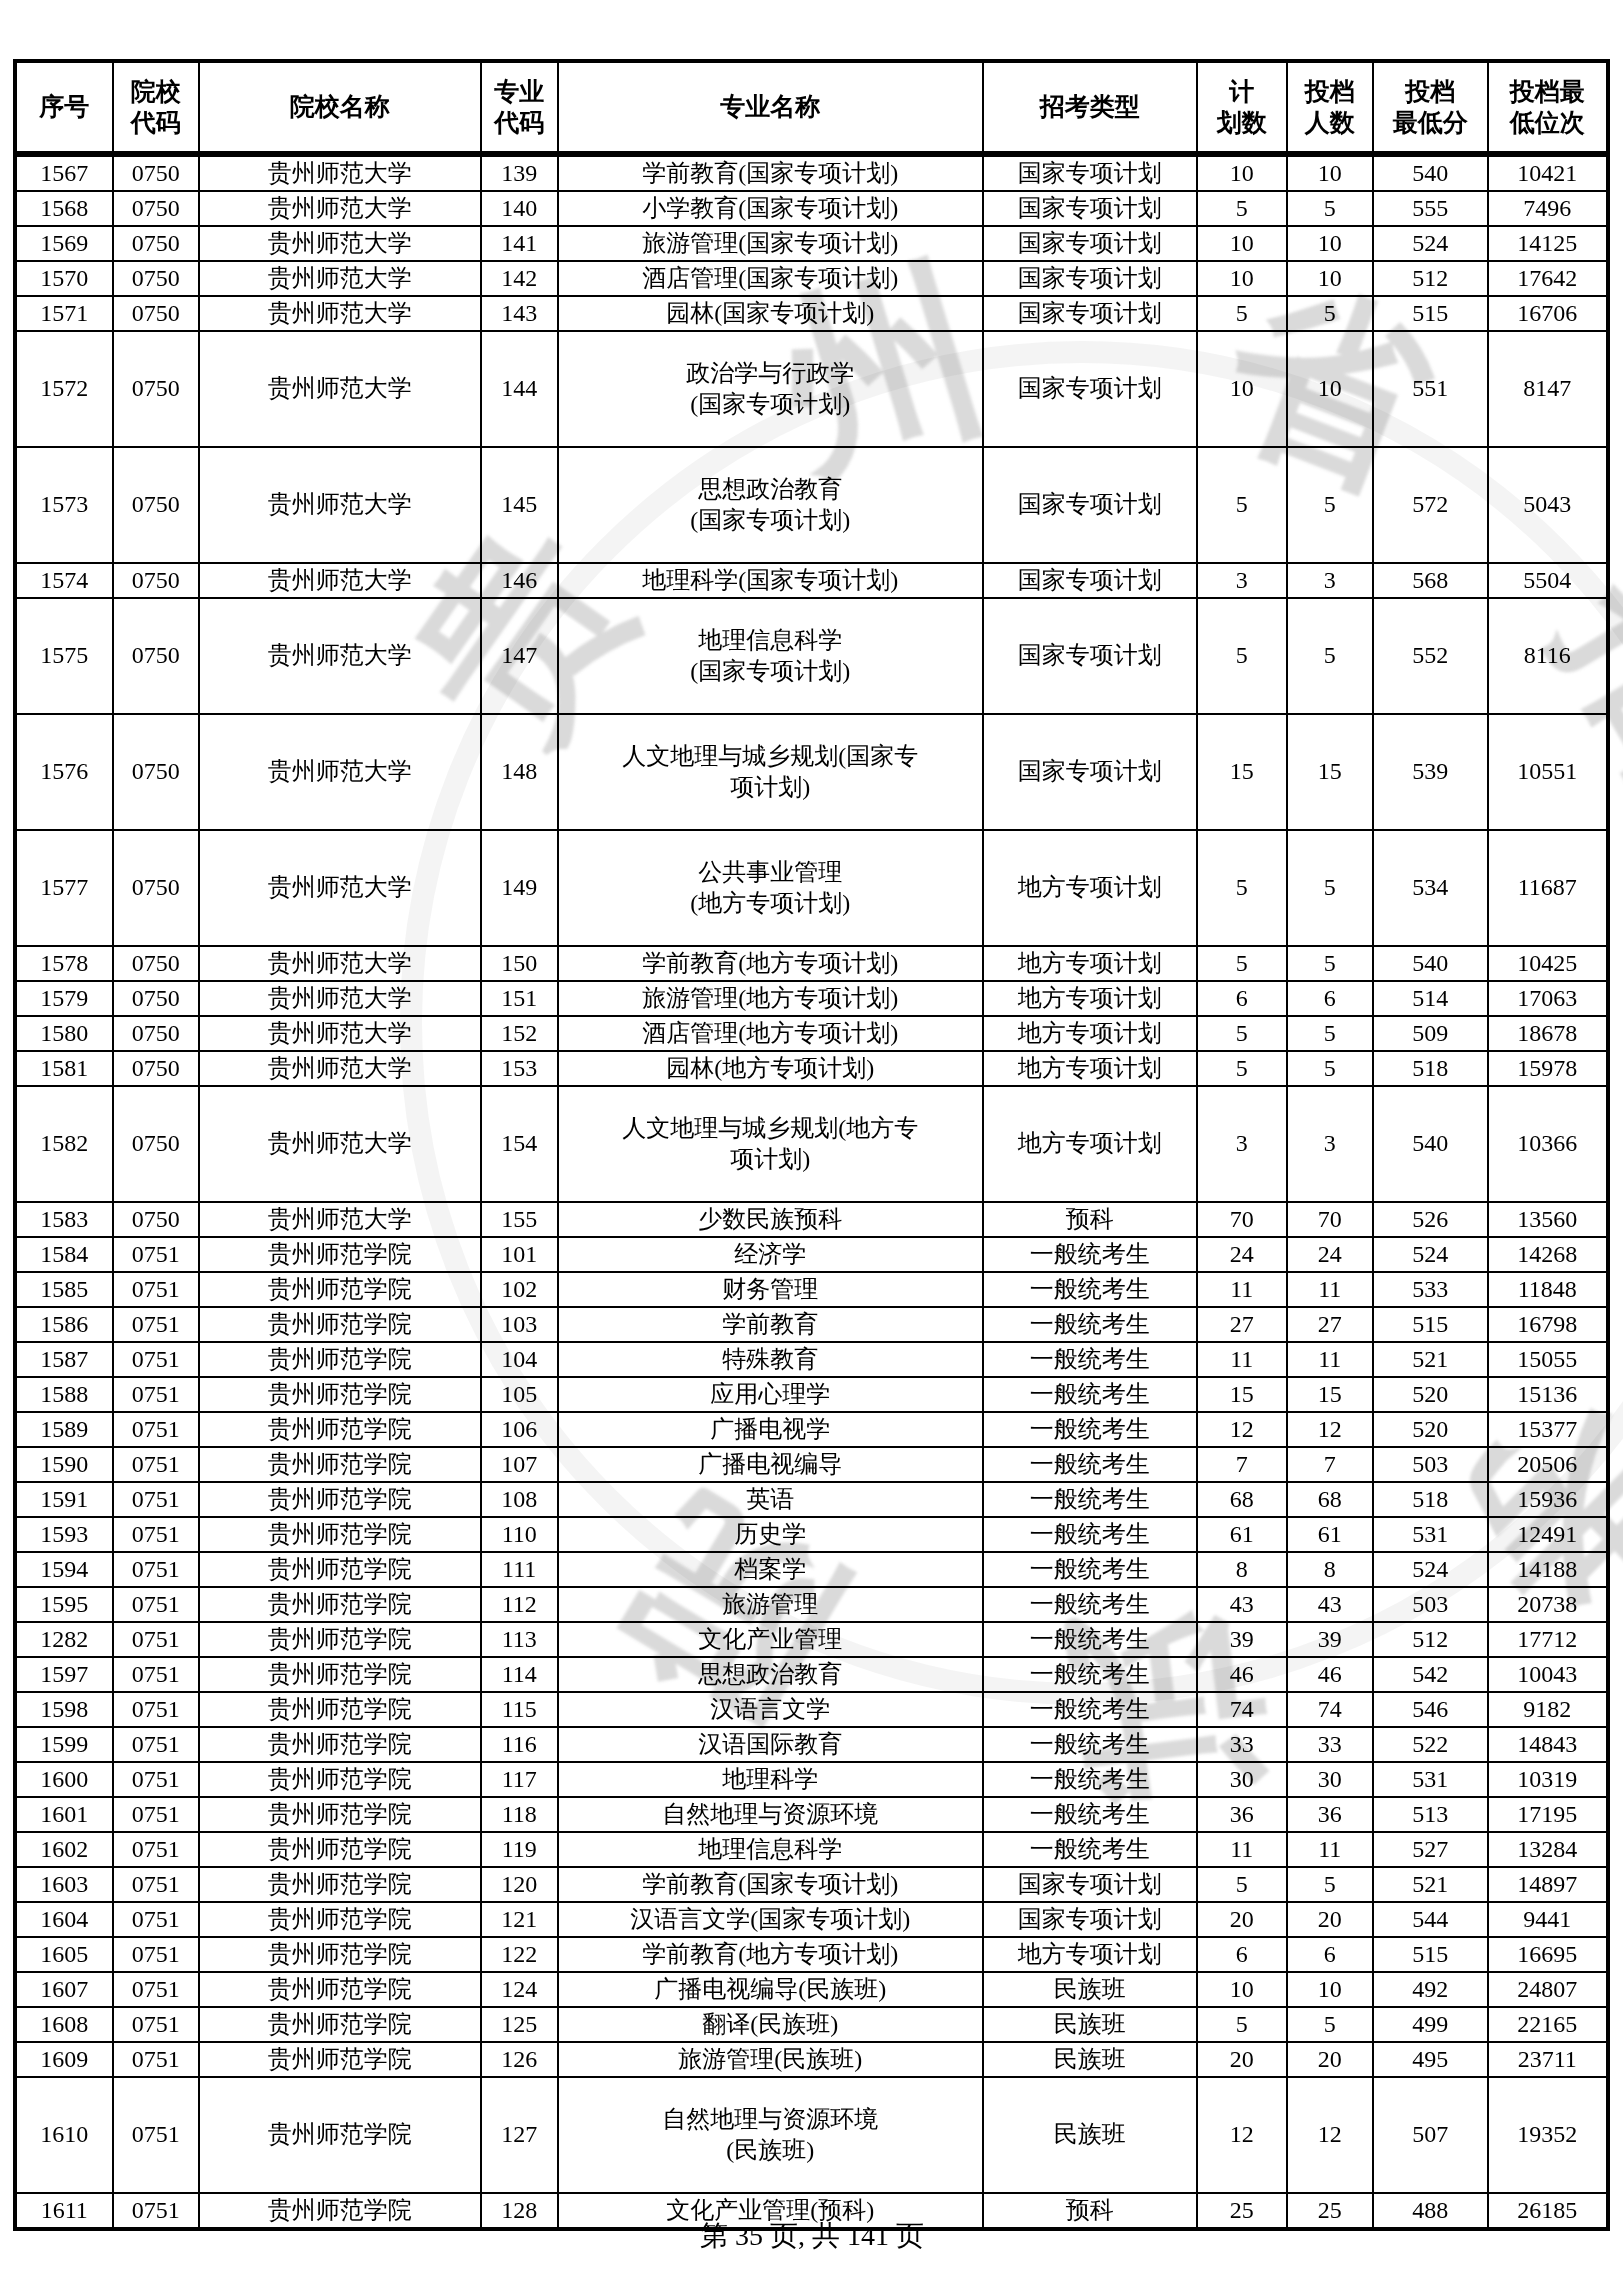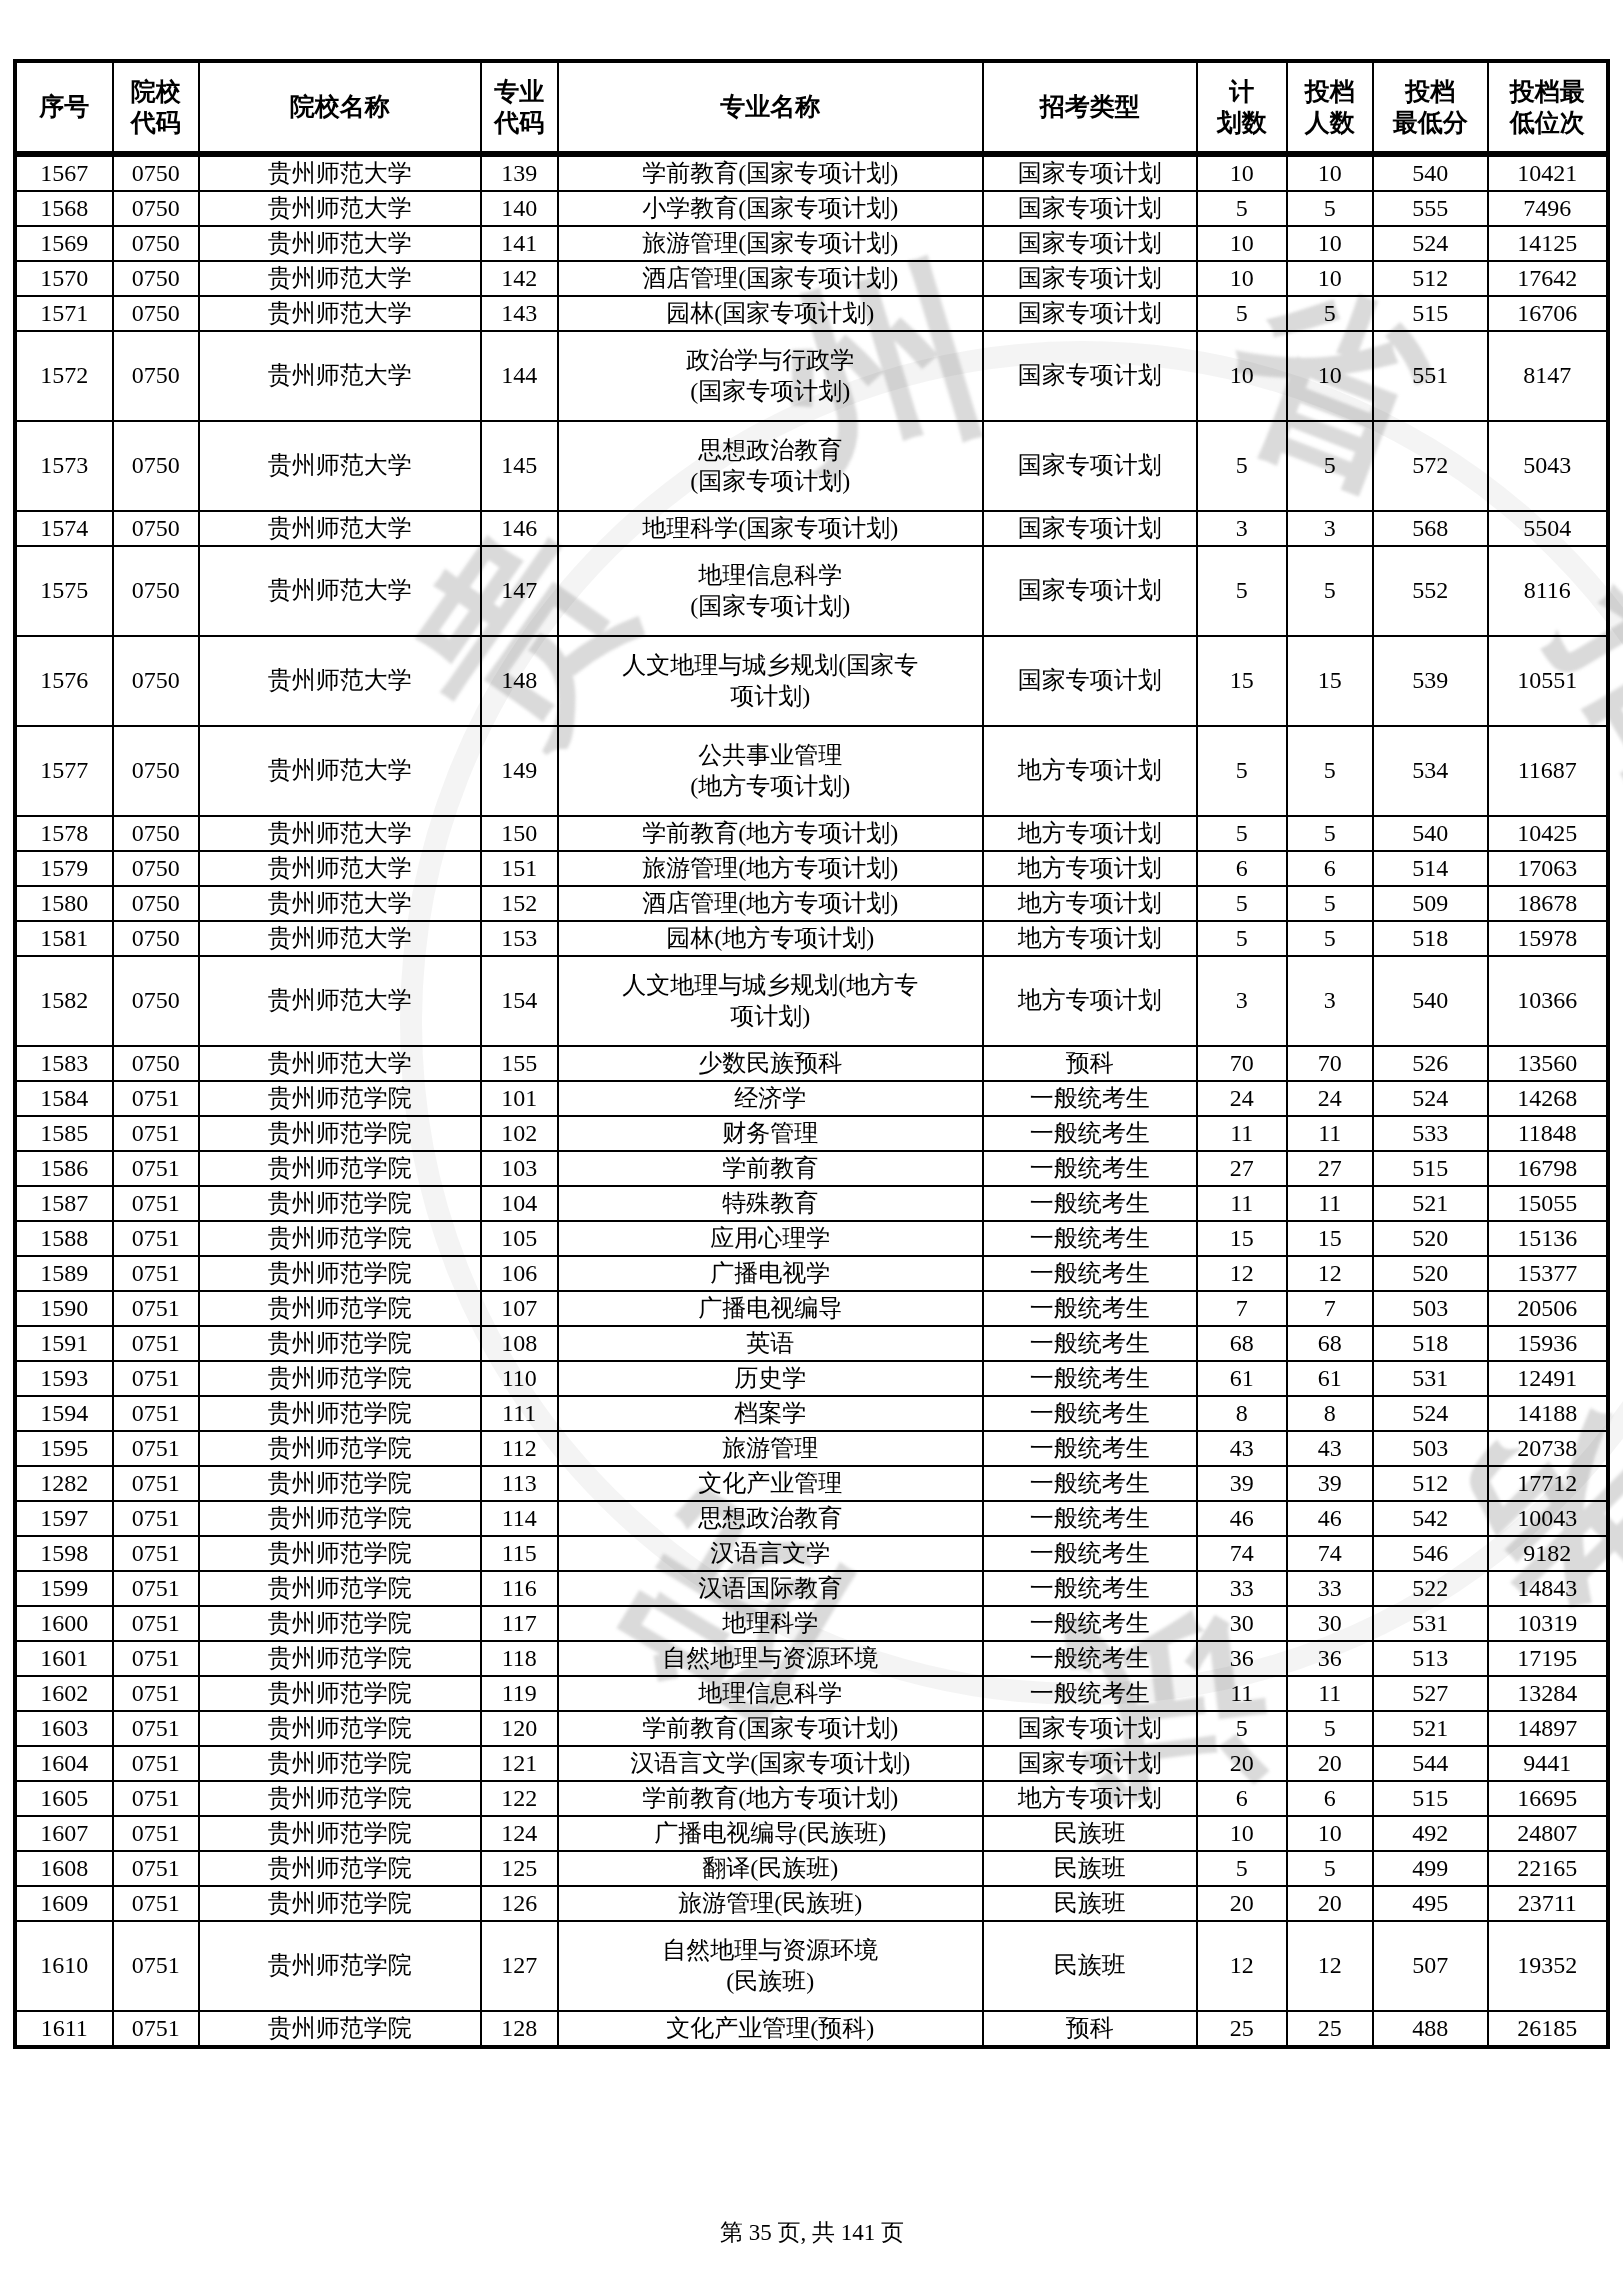--- a/index.html
+++ b/index.html
@@ -58,29 +58,29 @@
     font-weight: bold;
     line-height: 1.25;
     border-bottom-width: 6.4px;
   }
   .score-table tbody td {
     font-size: 24px;
     line-height: 1.30;
     padding: 0.9px 1.8px;
   }
   .score-table tbody tr { height: 35px; }
-  .score-table tbody tr.tall { height: 90px; }
+  .score-table tbody tr.tall { height: 116px; }
 
   
   .page-footer {
     position: absolute;
     left: 0; top: 2217px;
     width: 1624px;
     text-align: center;
-    font-size: 23px;
+    font-size: 28px;
     z-index: 2;
   }
 </style>
 </head>
 <body>
 
 <div class="wm-layer">
   <div class="wm-ring"></div>
   <div>
       <span class="wm-char" style="left: 523px; top: 632px; transform: translate(-50%, -50%) rotate(-55deg);">贵</span>

